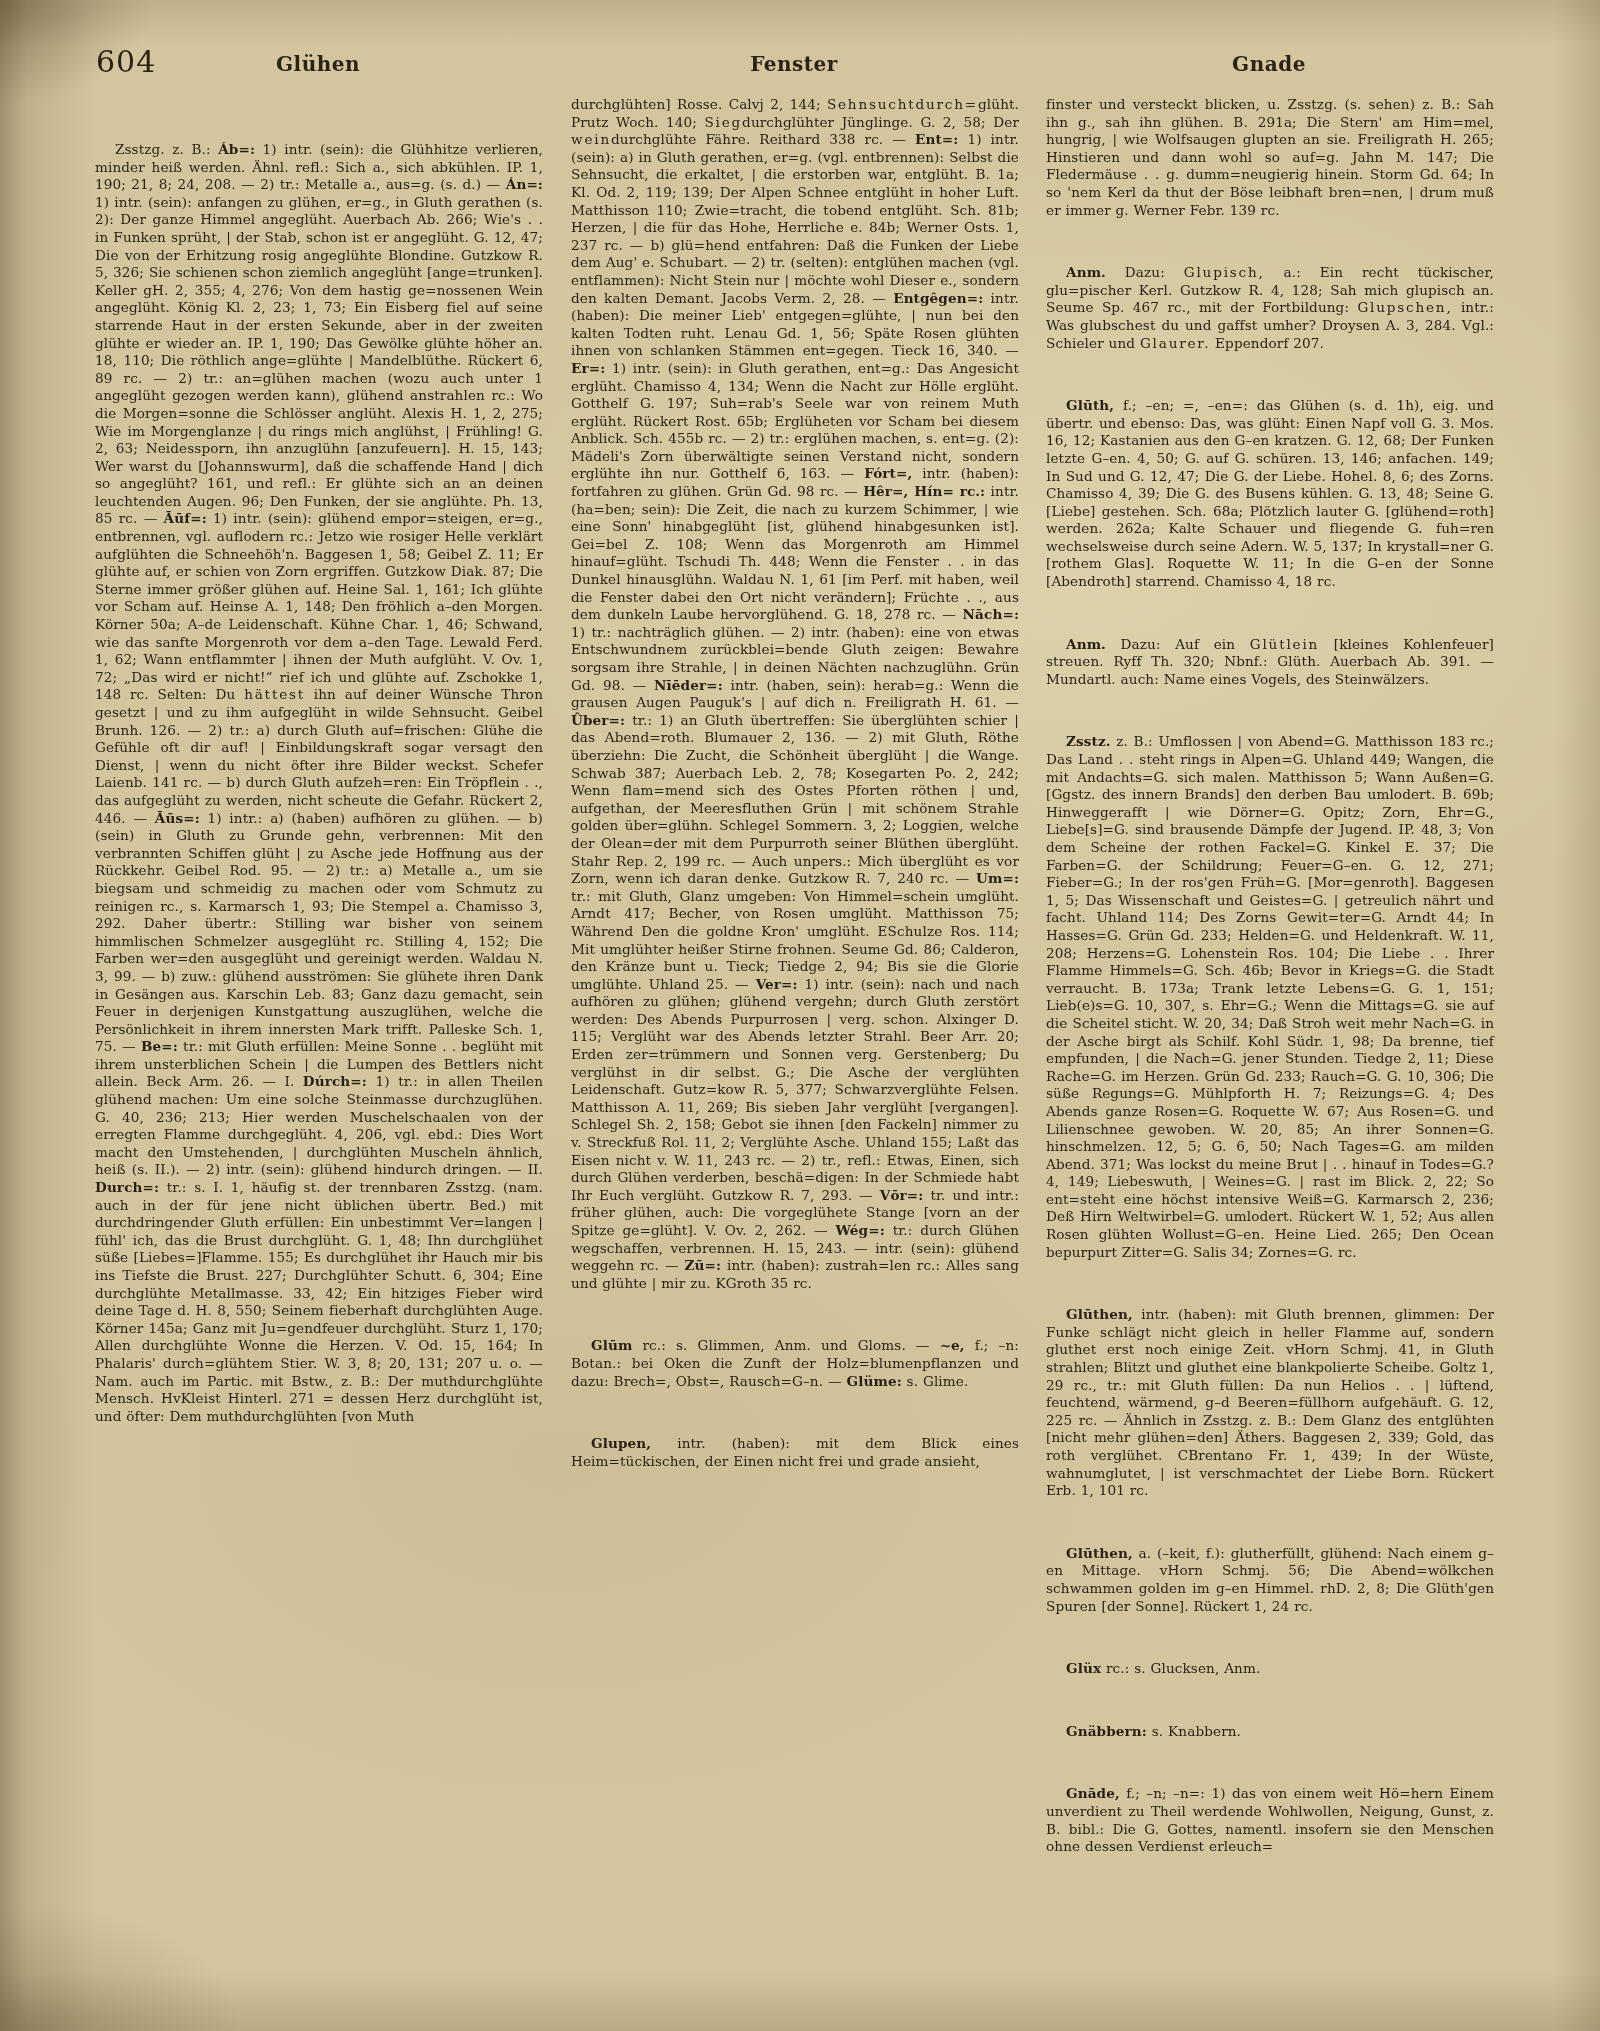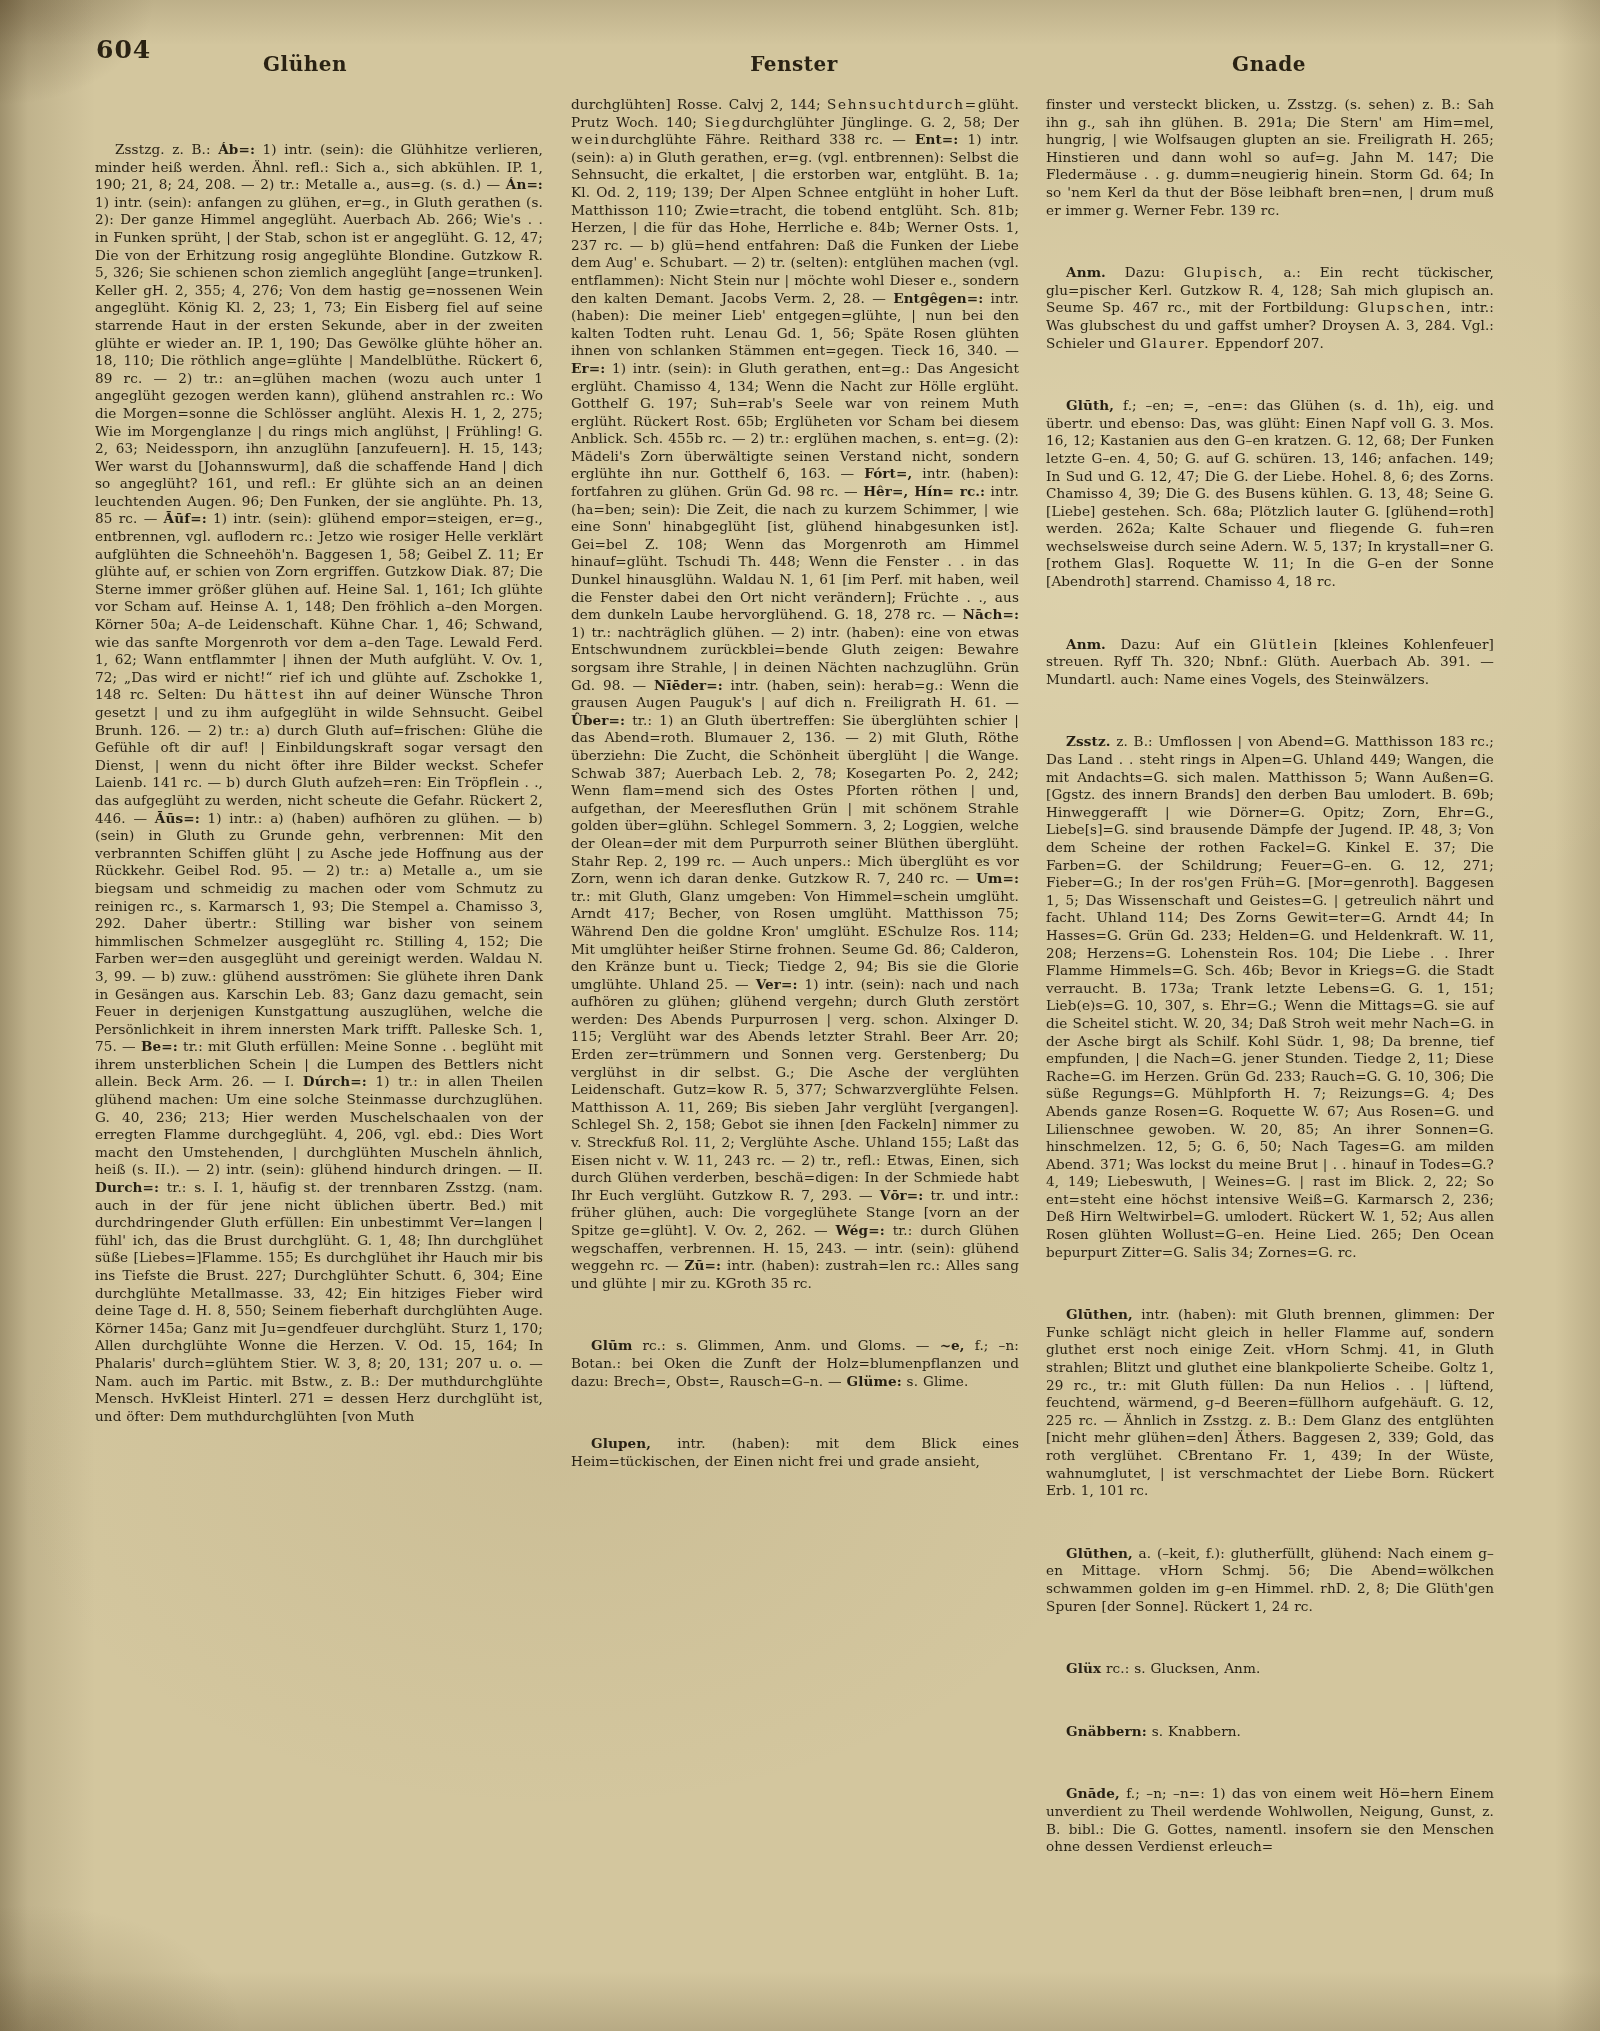--- a/index.html
+++ b/index.html
@@ -15,28 +15,28 @@
       radial-gradient(300px 180px at 2% 100%, rgba(80,62,30,0.28), rgba(80,62,30,0) 70%),
       radial-gradient(1100px 750px at 68% 28%, rgba(255,250,222,0.22), rgba(255,250,222,0) 60%),
       radial-gradient(800px 500px at 35% 72%, rgba(120,100,60,0.08), rgba(120,100,60,0) 70%),
       linear-gradient(90deg, rgba(75,60,32,0.38) 0px, rgba(75,60,32,0.14) 28px, rgba(75,60,32,0) 95px),
       linear-gradient(270deg, rgba(90,75,45,0.20) 0px, rgba(90,75,45,0) 45px),
       linear-gradient(180deg, rgba(90,75,45,0.18) 0px, rgba(90,75,45,0) 45px),
       linear-gradient(0deg, rgba(85,70,40,0.22) 0px, rgba(85,70,40,0) 60px),
       #d3c69e;
   }
   .pagenum{
-    position:absolute;left:96px;top:35px;
-    font-size:25px;font-weight:bold;color:#2a2213;letter-spacing:1px;
+    position:absolute;left:96px;top:44px;
+    font-size:30px;font-weight:normal;color:#2a2213;letter-spacing:1px;
   }
   .runhead{
     position:absolute;top:52px;width:446px;text-align:center;
     font-size:20px;font-weight:bold;color:#2a2213;letter-spacing:0.5px;
   }
-  .rh0{left:82px}.rh1{left:571px}.rh2{left:1046px}
+  .rh0{left:95px}.rh1{left:571px}.rh2{left:1046px}
   .col{
     position:absolute;top:96px;width:448px;
     text-align:justify;
     font-size:13.6px;line-height:17.6px;
     color:#261f12;
     letter-spacing:0.1px;word-spacing:0.4px;
   }
   .c0{left:95px}.c1{left:571px}.c2{left:1046px}
   .col p{margin:0;padding:0;}
   .col p.ind{text-indent:20px;margin-top:45px;}

